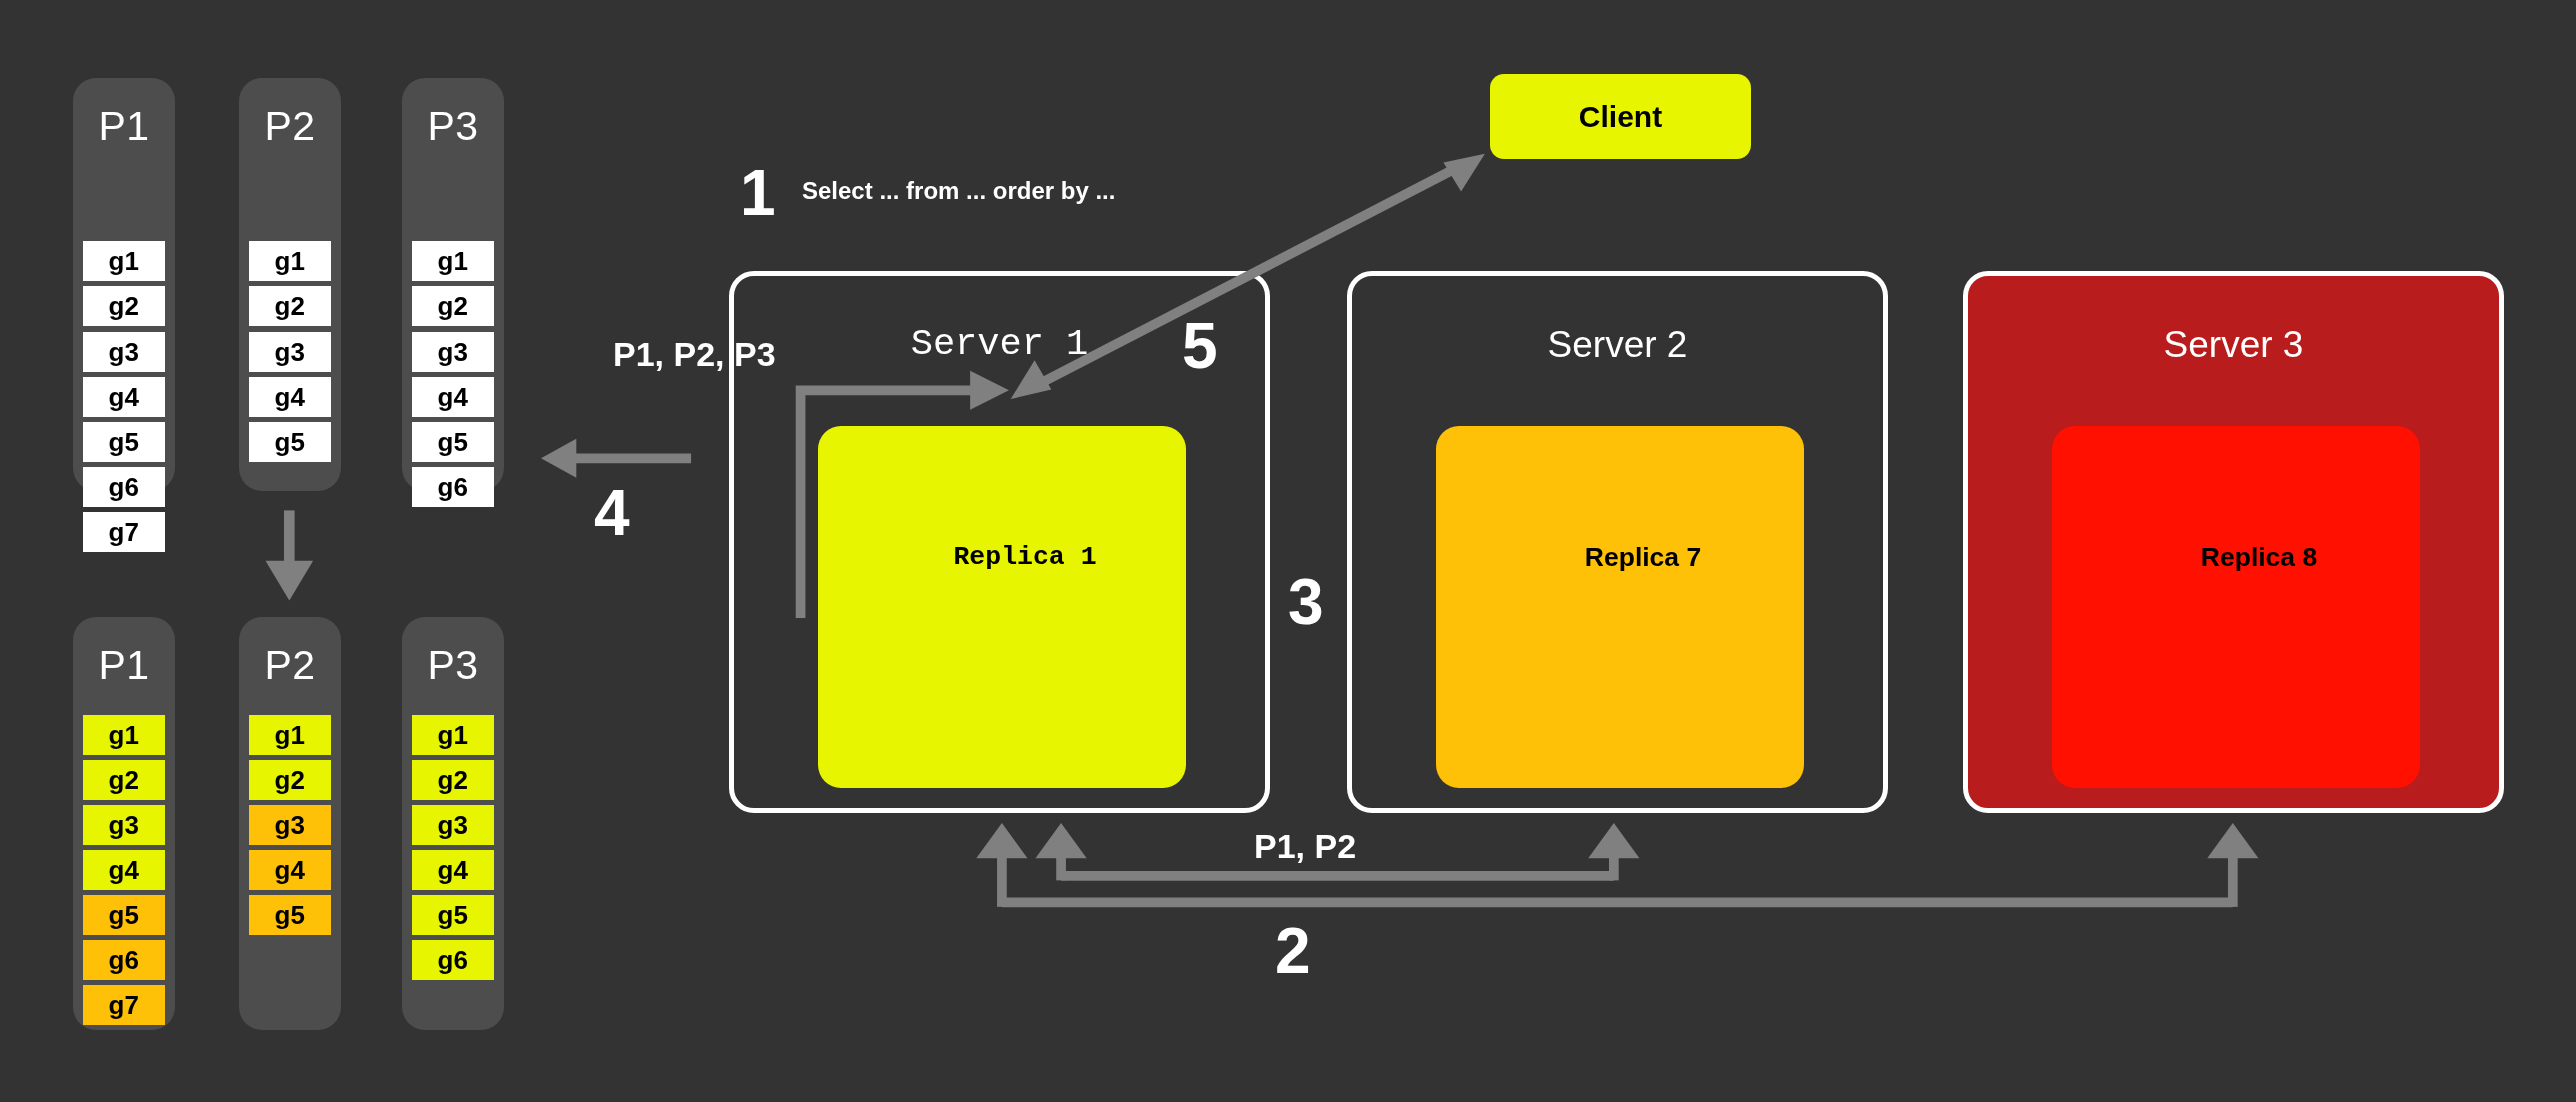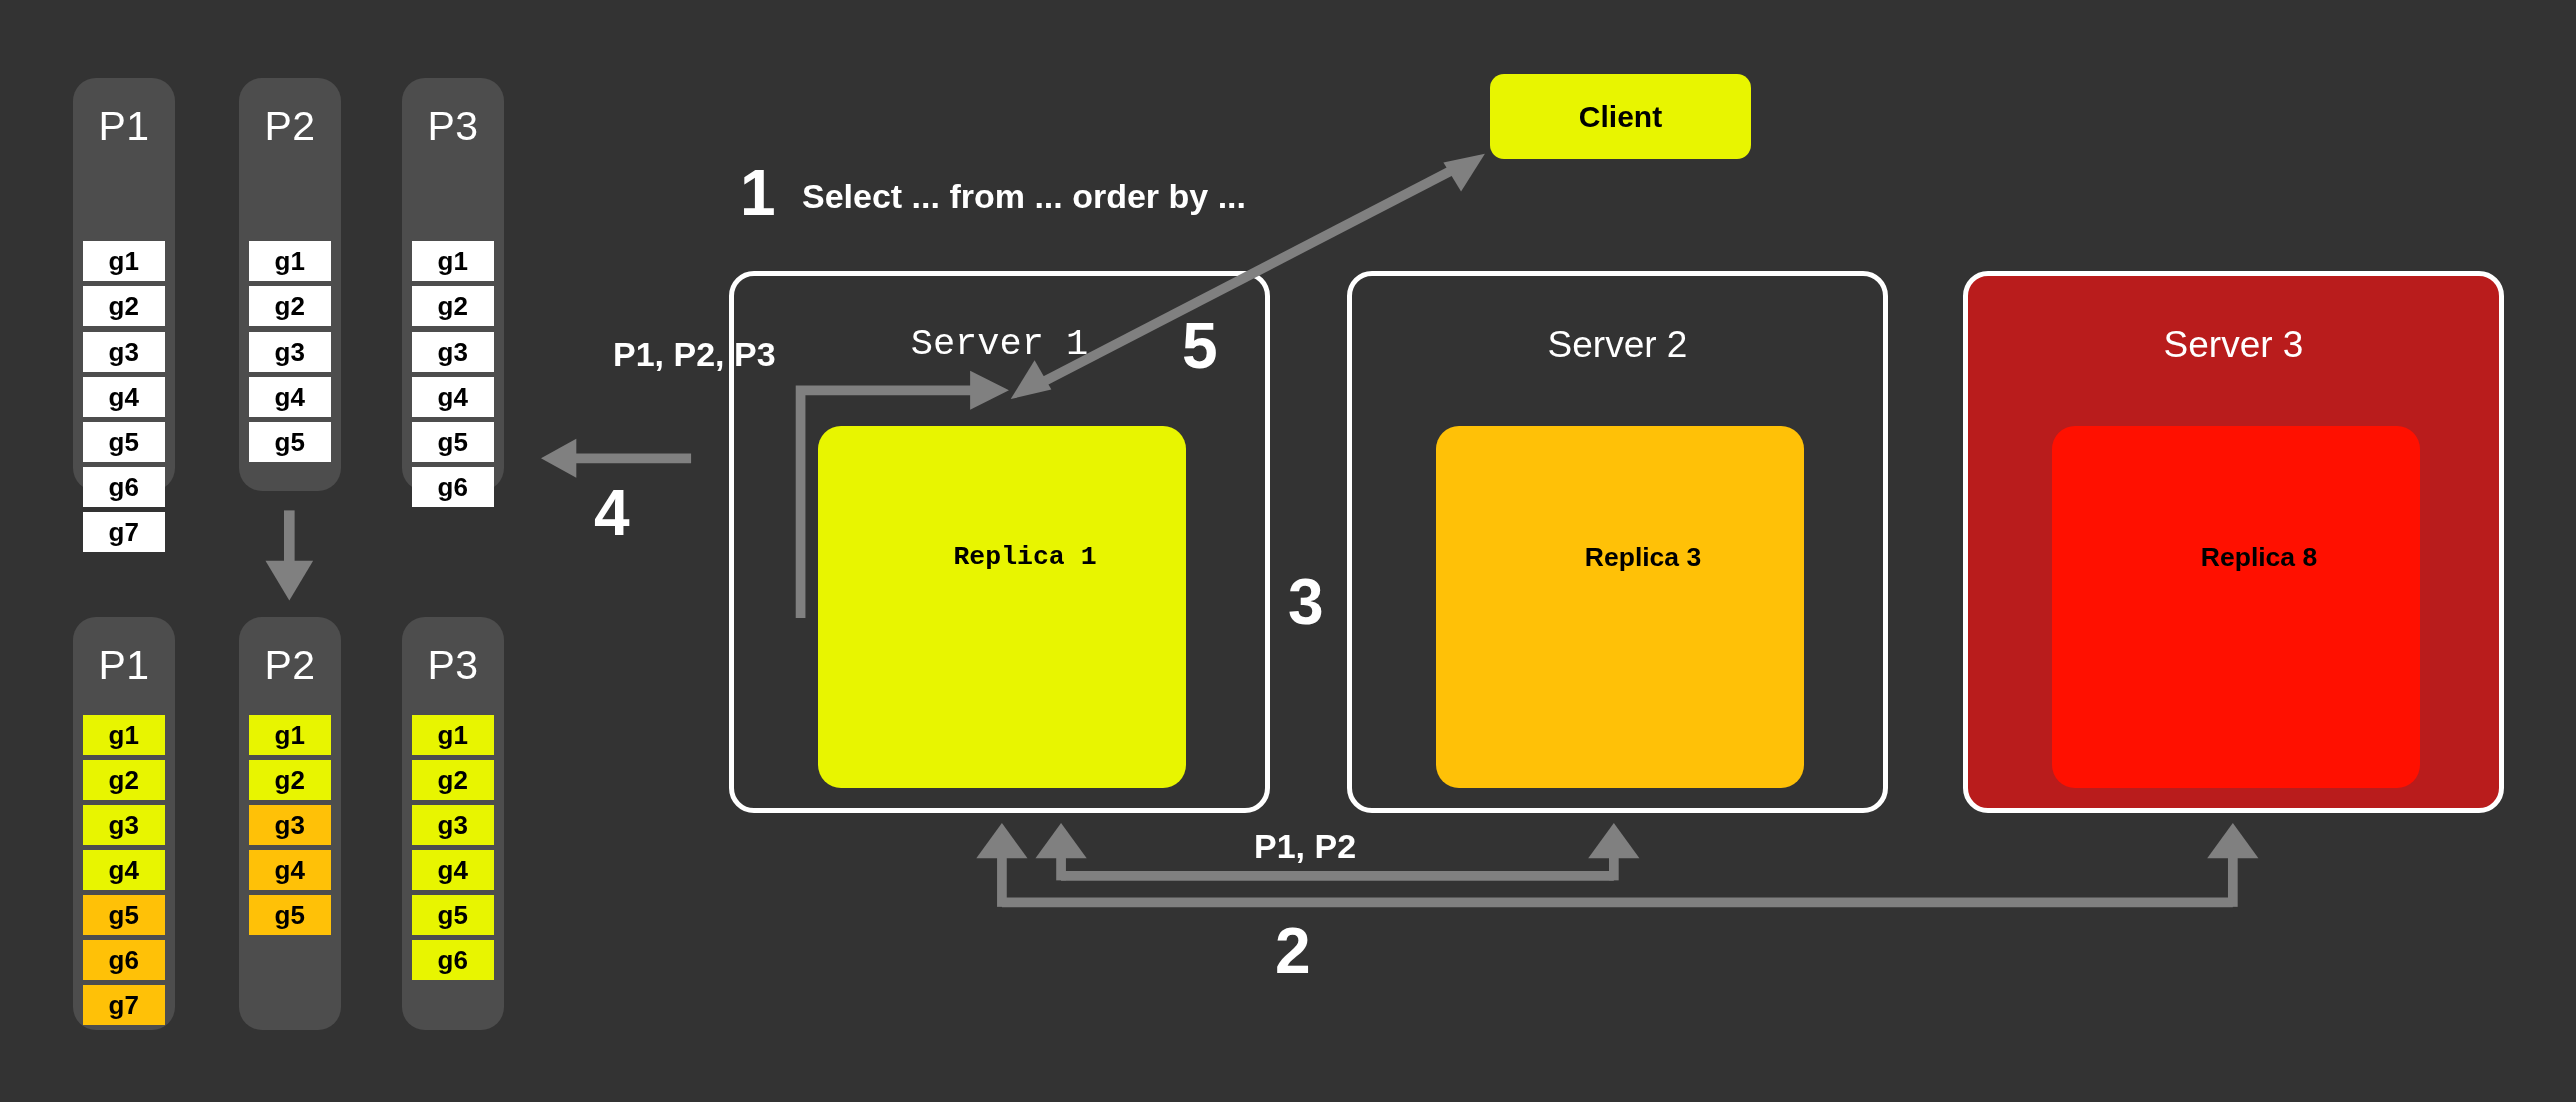--- a/index.html
+++ b/index.html
@@ -109,21 +109,21 @@
     position: absolute;
     color: #ffffff;
     font-size: 34px;
     font-weight: bold;
     line-height: 1;
     white-space: nowrap;
   }
   .query-label {
     position: absolute;
     color: #ffffff;
-    font-size: 34px;
+    font-size: 24px;
     font-weight: bold;
     line-height: 1;
     white-space: nowrap;
   }
 
   
   #arrows {
     position: absolute;
     left: 0;
     top: 0;
@@ -205,21 +205,21 @@
   <div class="server" style="left:729px; top:271px; width:541px; height:542px; background:#333333;font-family:Liberation Mono, monospace;">
     <div class="server-title" style="top:50px;">Server 1</div>
     <div class="replica" style="left:84px; top:150px; width:368px; height:362px; background:#e8f500;">
       <div class="replica-title" style="top:118px;">Replica 1</div>
     </div>
   </div>
 
   <div class="server" style="left:1347px; top:271px; width:541px; height:542px; background:#333333;">
     <div class="server-title" style="top:50px;">Server 2</div>
     <div class="replica" style="left:84px; top:150px; width:368px; height:362px; background:#ffc107;">
-      <div class="replica-title" style="top:118px;">Replica 3</div>
+      <div class="replica-title" style="top:118px;">Replica 7</div>
     </div>
   </div>
 
   <div class="server" style="left:1963px; top:271px; width:541px; height:542px; background:#b91c1c;">
     <div class="server-title" style="top:50px;">Server 3</div>
     <div class="replica" style="left:84px; top:150px; width:368px; height:362px; background:#ff1000;">
       <div class="replica-title" style="top:118px;">Replica 8</div>
     </div>
   </div>
 

